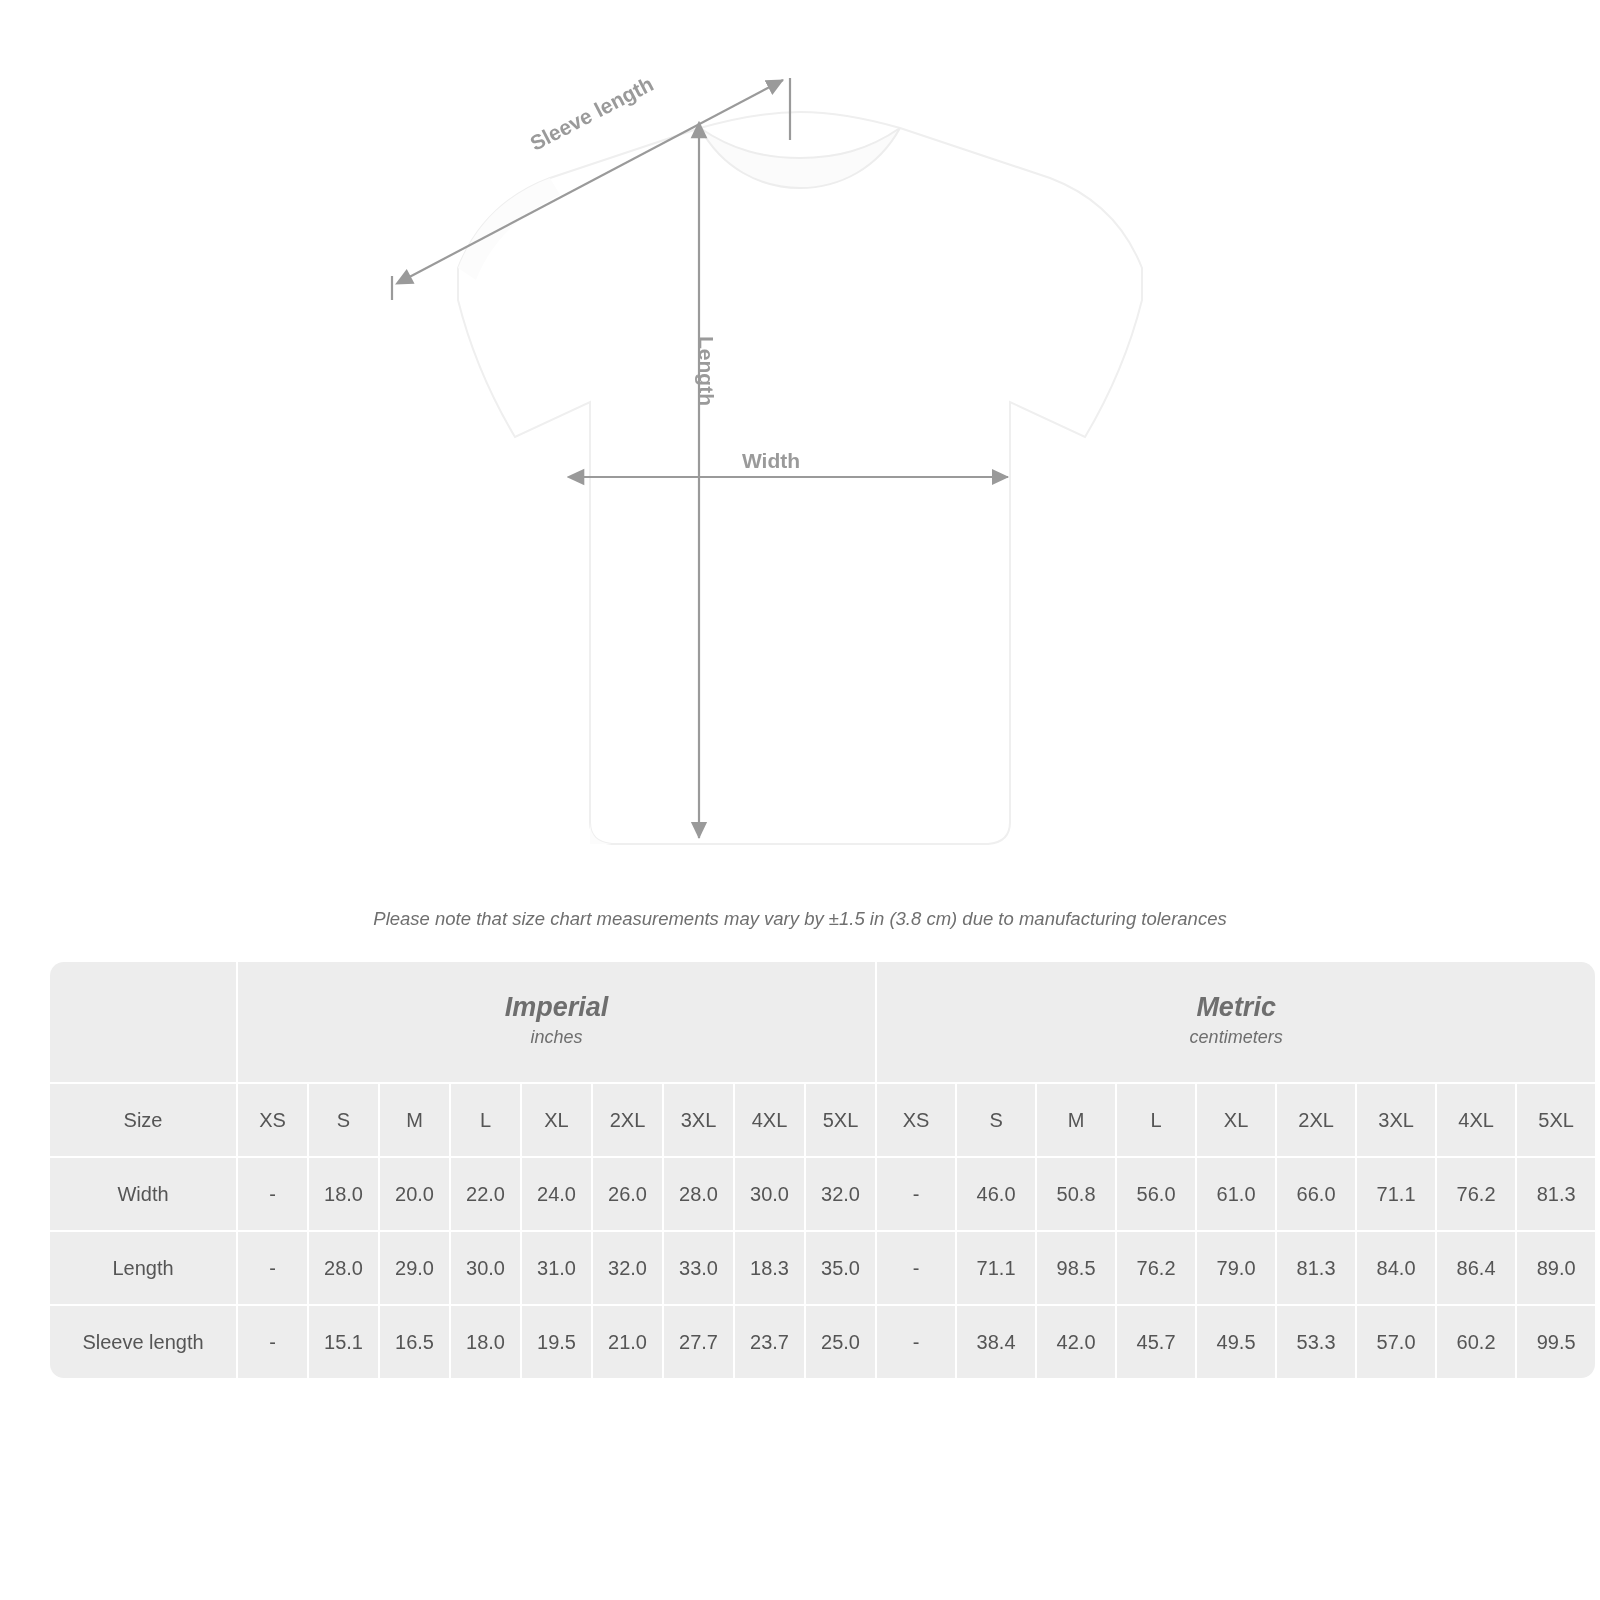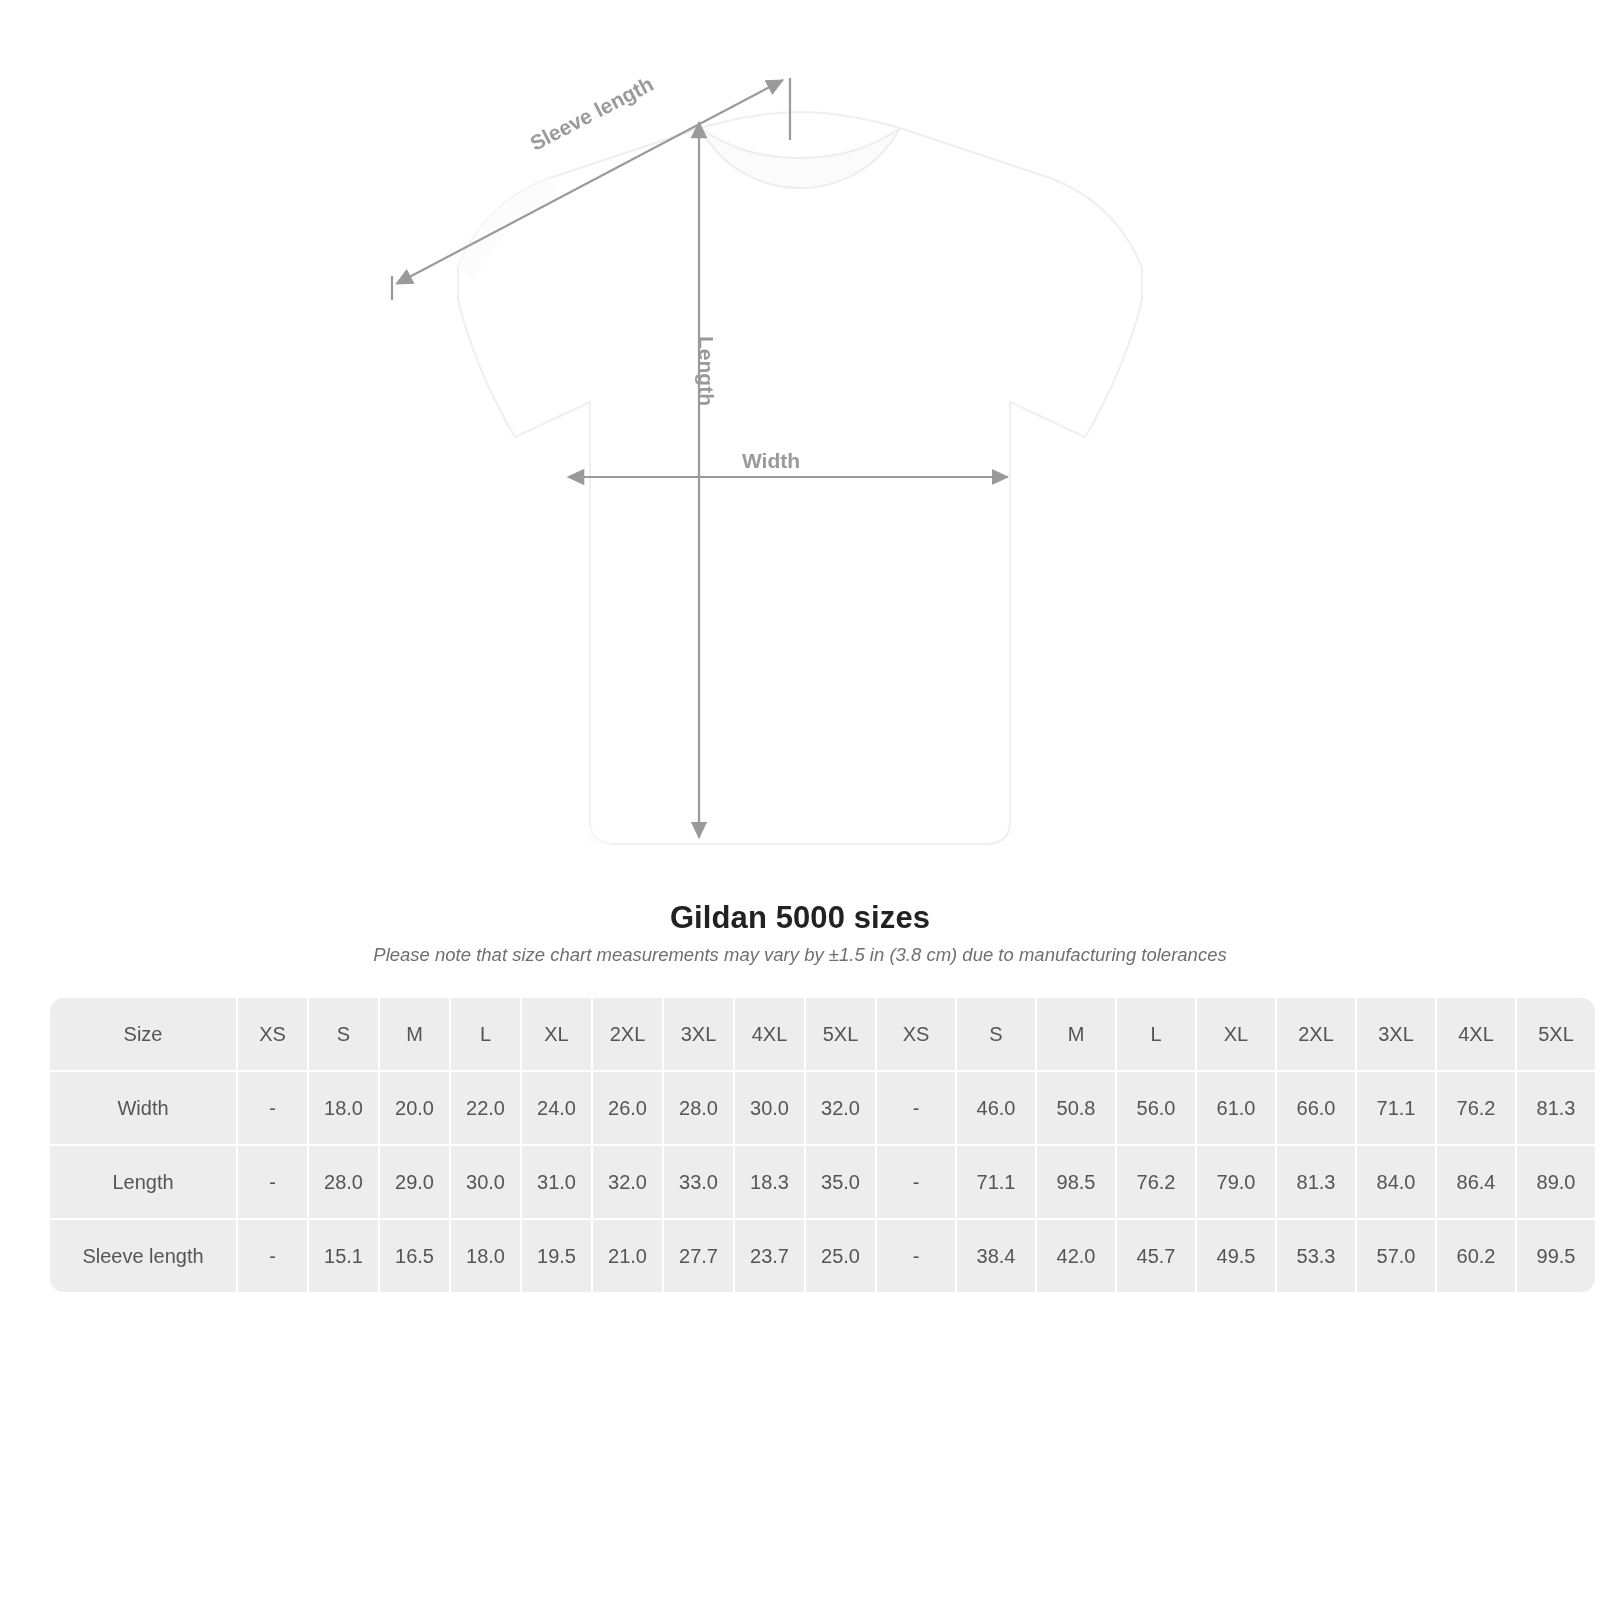--- a/index.html
+++ b/index.html
@@ -160,31 +160,41 @@
       </g>
       <text x="699" y="371" transform="rotate(90 699 371)" font-family="Liberation Sans, sans-serif" font-size="21" font-weight="bold" fill="#9a9a9a" text-anchor="middle">Length</text>
 
       <g stroke="#9a9a9a" fill="none" stroke-width="2.2">
         <line x1="570" y1="477" x2="1008" y2="477" marker-start="url(#arrTail)" marker-end="url(#arrHead)"></line>
       </g>
       <text x="771" y="468" font-family="Liberation Sans, sans-serif" font-size="21" font-weight="bold" fill="#9a9a9a" text-anchor="middle">Width</text>
     </svg>
   </div>
 
-  <h1 class="chart-title">Gildan 5000 sizes</h1>
   <div class="chart-note">Please note that size chart measurements may vary by ±1.5 in (3.8 cm) due to manufacturing tolerances</div>
 
   <div class="table-wrap">
     <table class="size-table">
       <colgroup>
         <col style="width:186px">
         <col span="9" style="width:69px">
         <col span="9" style="width:78px">
       </colgroup>
       <tbody id="table-body">
+          <tr>
+            <td class="corner-blank sys-head"></td>
+            <td class="sys-head" colspan="9">
+              <div class="sys-name">Imperial</div>
+              <div class="sys-unit">inches</div>
+            </td>
+            <td class="sys-head" colspan="9">
+              <div class="sys-name">Metric</div>
+              <div class="sys-unit">centimeters</div>
+            </td>
+          </tr>
           <tr>
             <td class="rowlabel">Size</td>
             <td class="colhead">XS</td>
             <td class="colhead">S</td>
             <td class="colhead">M</td>
             <td class="colhead">L</td>
             <td class="colhead">XL</td>
             <td class="colhead">2XL</td>
             <td class="colhead">3XL</td>
             <td class="colhead">4XL</td>

